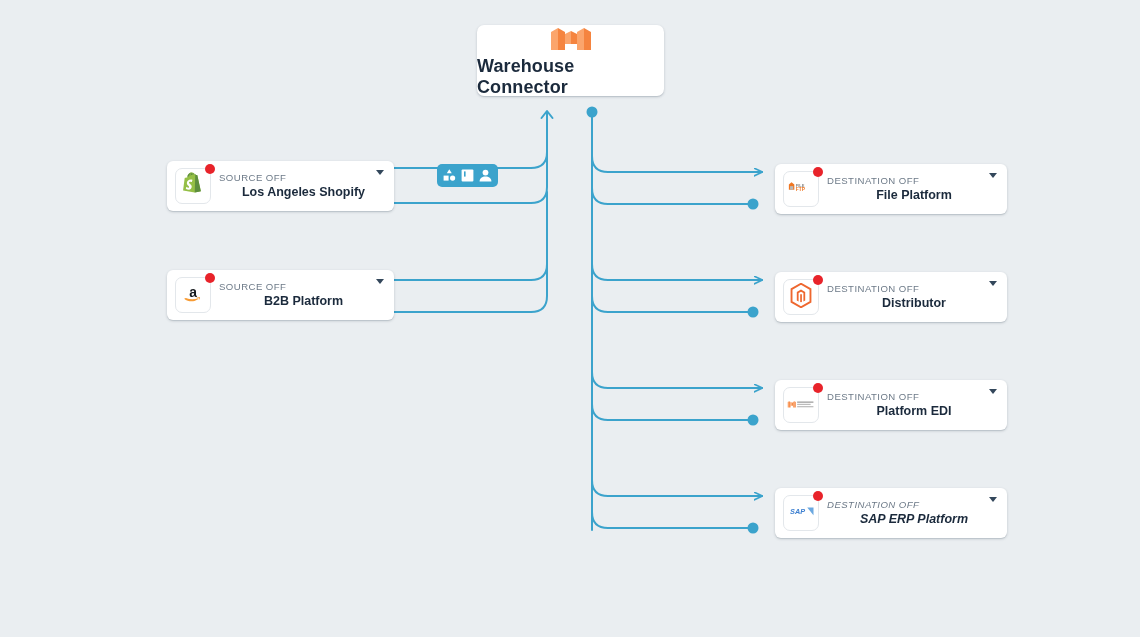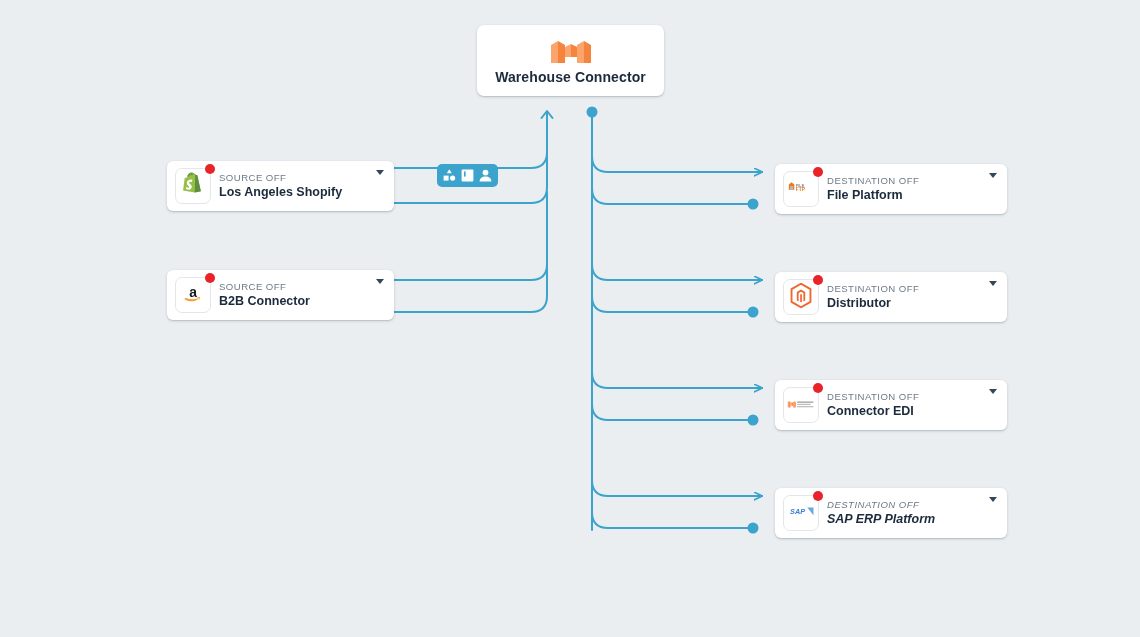--- a/index.html
+++ b/index.html
@@ -47,21 +47,21 @@
     left: 477px;
     top: 25px;
     width: 187px;
     height: 71px;
     flex-direction: column;
     justify-content: center;
     gap: 4px;
     border-radius: 7px;
   }
   .hub-label {
-    font-size: 14px;
+    font-size: 18px;
     font-weight: bold;
     color: #1b2a3c;
     letter-spacing: 0.1px;
   }
   .hub-logo {
     width: 44px;
     height: 28px;
     position: relative;
   }
 
@@ -111,20 +111,21 @@
     line-height: 1.05;
   }
   .node-title {
     font-size: 12.5px;
     font-weight: bold;
     color: #1b2a3c;
     line-height: 1.15;
     white-space: nowrap;
     overflow: hidden;
     text-overflow: ellipsis;
+    text-align: center;
   }
   .caret {
     position: absolute;
     top: 9px;
     right: 10px;
     width: 0;
     height: 0;
     border-left: 4.5px solid transparent;
     border-right: 4.5px solid transparent;
     border-top: 5px solid #33475b;
@@ -274,21 +275,21 @@
       <span>
         <svg viewBox="0 0 26 22" width="24" height="21">
           <text x="13" y="14.5" font-family="'Liberation Sans',sans-serif" font-size="15" font-weight="bold" fill="#14181c" text-anchor="middle">a</text>
           <path d="M3.4,16.6 C6.6,19.2 11,20 14.6,19 c1.6-0.45 3.2-1.2 4.3-2.2 c0.35-0.33,0.05-0.82-0.37-0.66 c-3.9,1.5-8.6,1.7-12.6-0.05 C5.5,15.9,5.2,15.4,3.4,16.6 Z" fill="#f79b34"></path>
           <path d="M20.2,15.1 c-0.4-0.5-2.6-0.25-3.6-0.12 c-0.3,0.04-0.35,0.3-0.07,0.35 c1.8,0.23,2.7,0.1,3,0.5 c0.3,0.4-0.2,1.6-0.4,2.2 c-0.06,0.18,0.1,0.25,0.26,0.12 c1.05-0.88,1.32-2.7,1.1-2.97 Z" fill="#f79b34"></path>
         </svg>
       </span>
     </div>
     <div class="node-text">
       <span class="node-kicker">SOURCE OFF</span>
-      <span class="node-title">B2B Connector</span>
+      <span class="node-title">B2B Platform</span>
     </div>
     <span class="caret"></span>
   </div>
 
   <div class="node side-node node-dst" style="top:164px;">
     <div class="icon-box">
       <span class="badge-dot"></span>
       <span>
         <svg viewBox="0 0 30 14" width="26" height="13">
           <path d="M1,3.5 L4,1 L7.3,3.5 L7.3,9.5 L1,9.5 Z" fill="#ef7622"></path>
@@ -335,21 +336,21 @@
           <path d="M6.8,3.2 L8.4,2.2 L8.4,9.4 L6.8,9.4 Z" fill="#fba56c"></path>
           <path d="M8.4,2.2 L10,3.2 L10,9.4 L8.4,9.4 Z" fill="#f5843f"></path>
           <rect x="11.6" y="2.6" width="18.6" height="1.4" fill="#9a9a9a"></rect>
           <rect x="11.6" y="5.2" width="15.4" height="1.4" fill="#bcbcbc"></rect>
           <rect x="11.6" y="7.8" width="18.6" height="1.4" fill="#bcbcbc"></rect>
         </svg>
       </span>
     </div>
     <div class="node-text">
       <span class="node-kicker">DESTINATION OFF</span>
-      <span class="node-title">Connector EDI</span>
+      <span class="node-title">Platform EDI</span>
     </div>
     <span class="caret"></span>
   </div>
 
   <div class="node side-node node-dst" style="top:488px;font-style:italic;">
     <div class="icon-box">
       <span class="badge-dot"></span>
       <span>
         <svg viewBox="0 0 30 14" width="26" height="13">
           <path d="M0.6,2.4 L22.4,2.4 L29.4,11.2 L0.6,11.2 Z" fill="#ffffff"></path>

